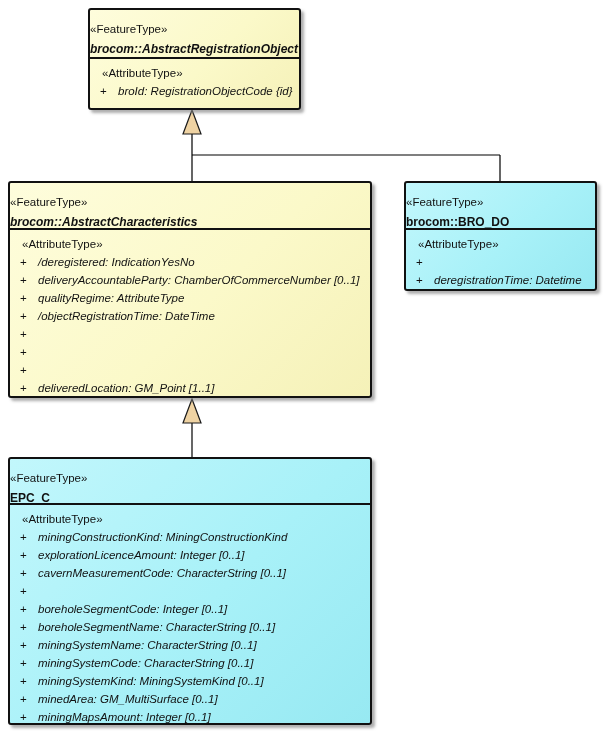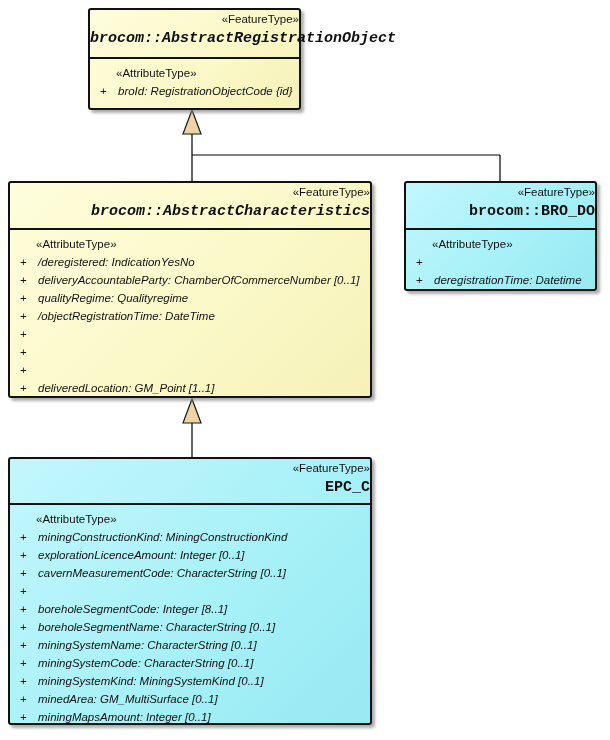--- a/index.html
+++ b/index.html
@@ -26,44 +26,43 @@
     box-sizing: border-box;
     border: 2px solid #111111;
     border-radius: 3px;
     box-shadow: 3px 3px 3px rgba(130,130,130,0.65);
   }
   .fill-yellow { background: linear-gradient(135deg, #FEFDDC 0%, #FBF9C9 55%, #F5F1B8 100%); }
   .fill-cyan   { background: linear-gradient(135deg, #C2F7FC 0%, #A8F1F8 55%, #97E9F2 100%); }
   .uml-header {
     box-sizing: border-box;
     border-bottom: 2px solid #111111;
-    text-align: right;
-    padding-top: 0;
+    text-align: left;
+    padding-top: 10px;
   }
   .stereotype {
     font-size: 11.5px;
     color: #111111;
     line-height: 19px;
   }
   .class-name {
-    font-size: 15px;
+    font-size: 12px;
     font-weight: bold;
     color: #111111;
     line-height: 20px;
-    font-family: Liberation Mono, monospace;
   }
   .abstract .class-name { font-style: italic; }
   .attrs {
     box-sizing: border-box;
     padding-top: 5px;
   }
   .attr-stereo {
     font-size: 11.5px;
     color: #111111;
-    padding-left: 26px;
+    padding-left: 12px;
     line-height: 18px;
     height: 18px;
     white-space: nowrap;
   }
   .attr-row {
     display: flex;
     align-items: center;
     height: 18px;
     line-height: 18px;
     font-size: 11.5px;
@@ -124,21 +123,21 @@
       <div class="attr-row">
           <span class="attr-vis">+</span>
           <span class="attr-text">/deregistered: IndicationYesNo</span>
         </div>
           <div class="attr-row">
           <span class="attr-vis">+</span>
           <span class="attr-text">deliveryAccountableParty: ChamberOfCommerceNumber [0..1]</span>
         </div>
           <div class="attr-row">
           <span class="attr-vis">+</span>
-          <span class="attr-text">qualityRegime: Qualityregime</span>
+          <span class="attr-text">qualityRegime: AttributeType</span>
         </div>
           <div class="attr-row">
           <span class="attr-vis">+</span>
           <span class="attr-text">/objectRegistrationTime: DateTime</span>
         </div>
           <div class="attr-row">
           <span class="attr-vis">+</span>
         </div>
           <div class="attr-row">
           <span class="attr-vis">+</span>
@@ -193,21 +192,21 @@
         </div>
           <div class="attr-row">
           <span class="attr-vis">+</span>
           <span class="attr-text">cavernMeasurementCode: CharacterString [0..1]</span>
         </div>
           <div class="attr-row">
           <span class="attr-vis">+</span>
         </div>
           <div class="attr-row">
           <span class="attr-vis">+</span>
-          <span class="attr-text">boreholeSegmentCode: Integer [8..1]</span>
+          <span class="attr-text">boreholeSegmentCode: Integer [0..1]</span>
         </div>
           <div class="attr-row">
           <span class="attr-vis">+</span>
           <span class="attr-text">boreholeSegmentName: CharacterString [0..1]</span>
         </div>
           <div class="attr-row">
           <span class="attr-vis">+</span>
           <span class="attr-text">miningSystemName: CharacterString [0..1]</span>
         </div>
           <div class="attr-row">

